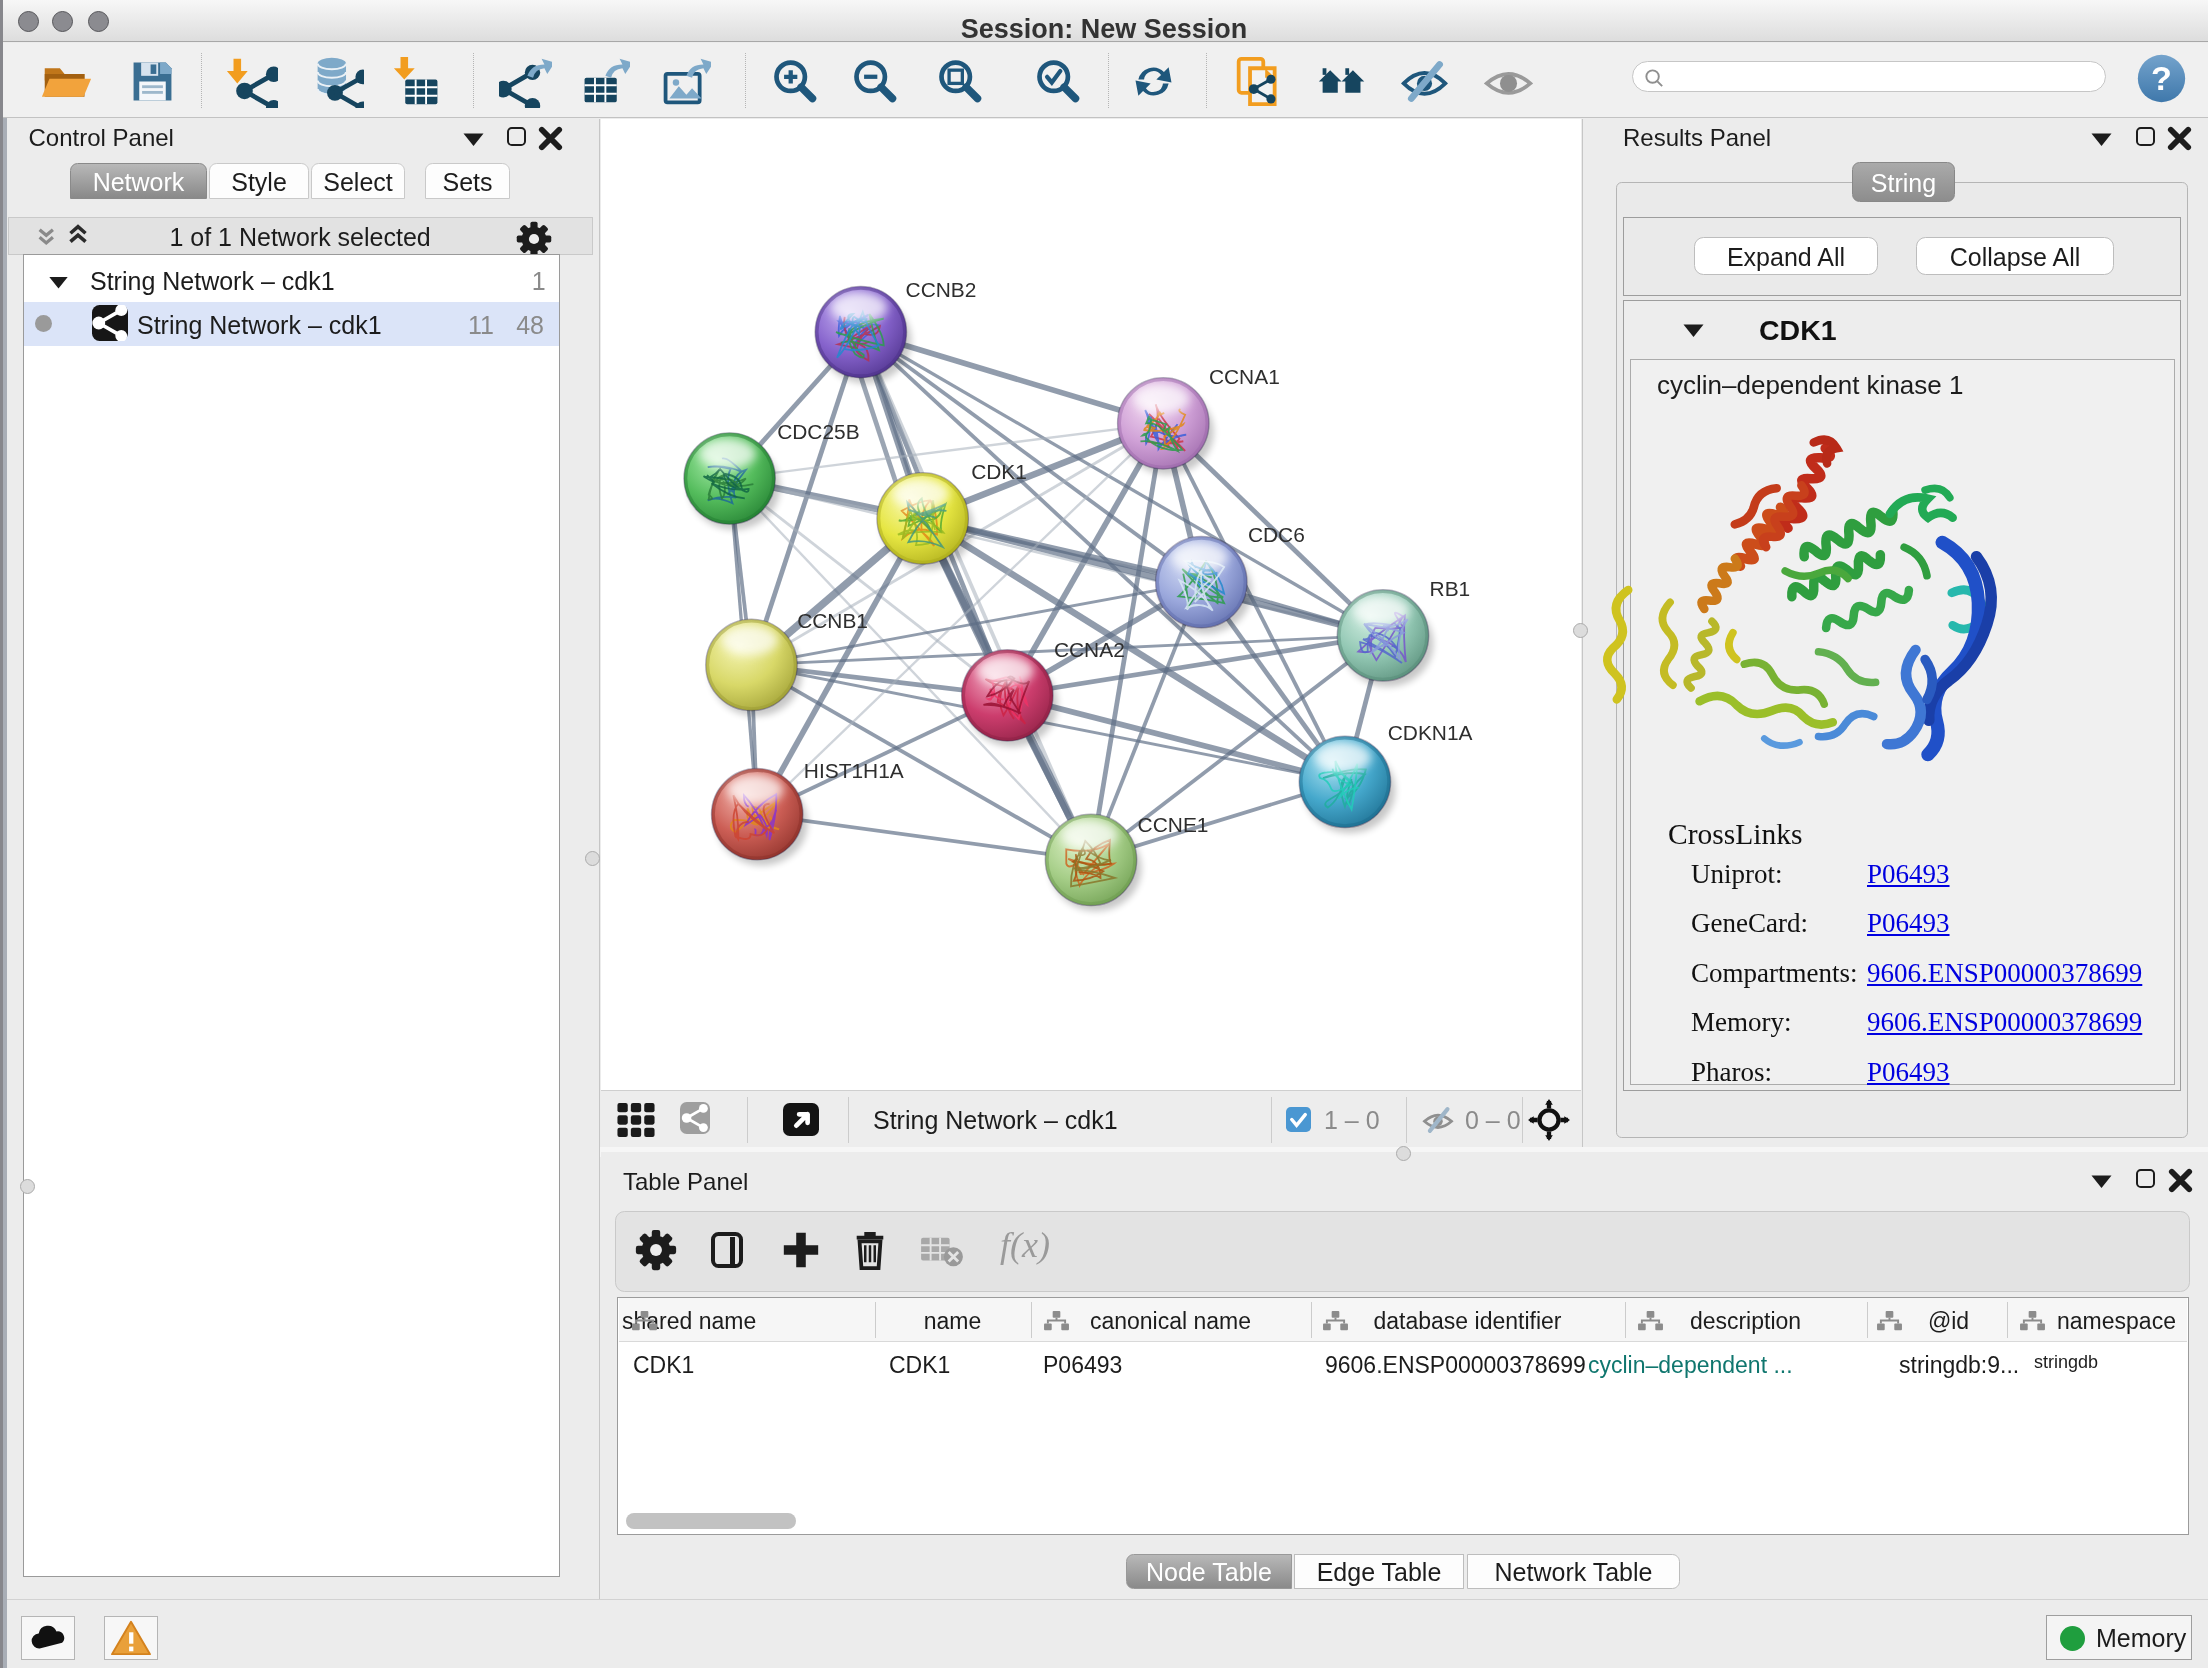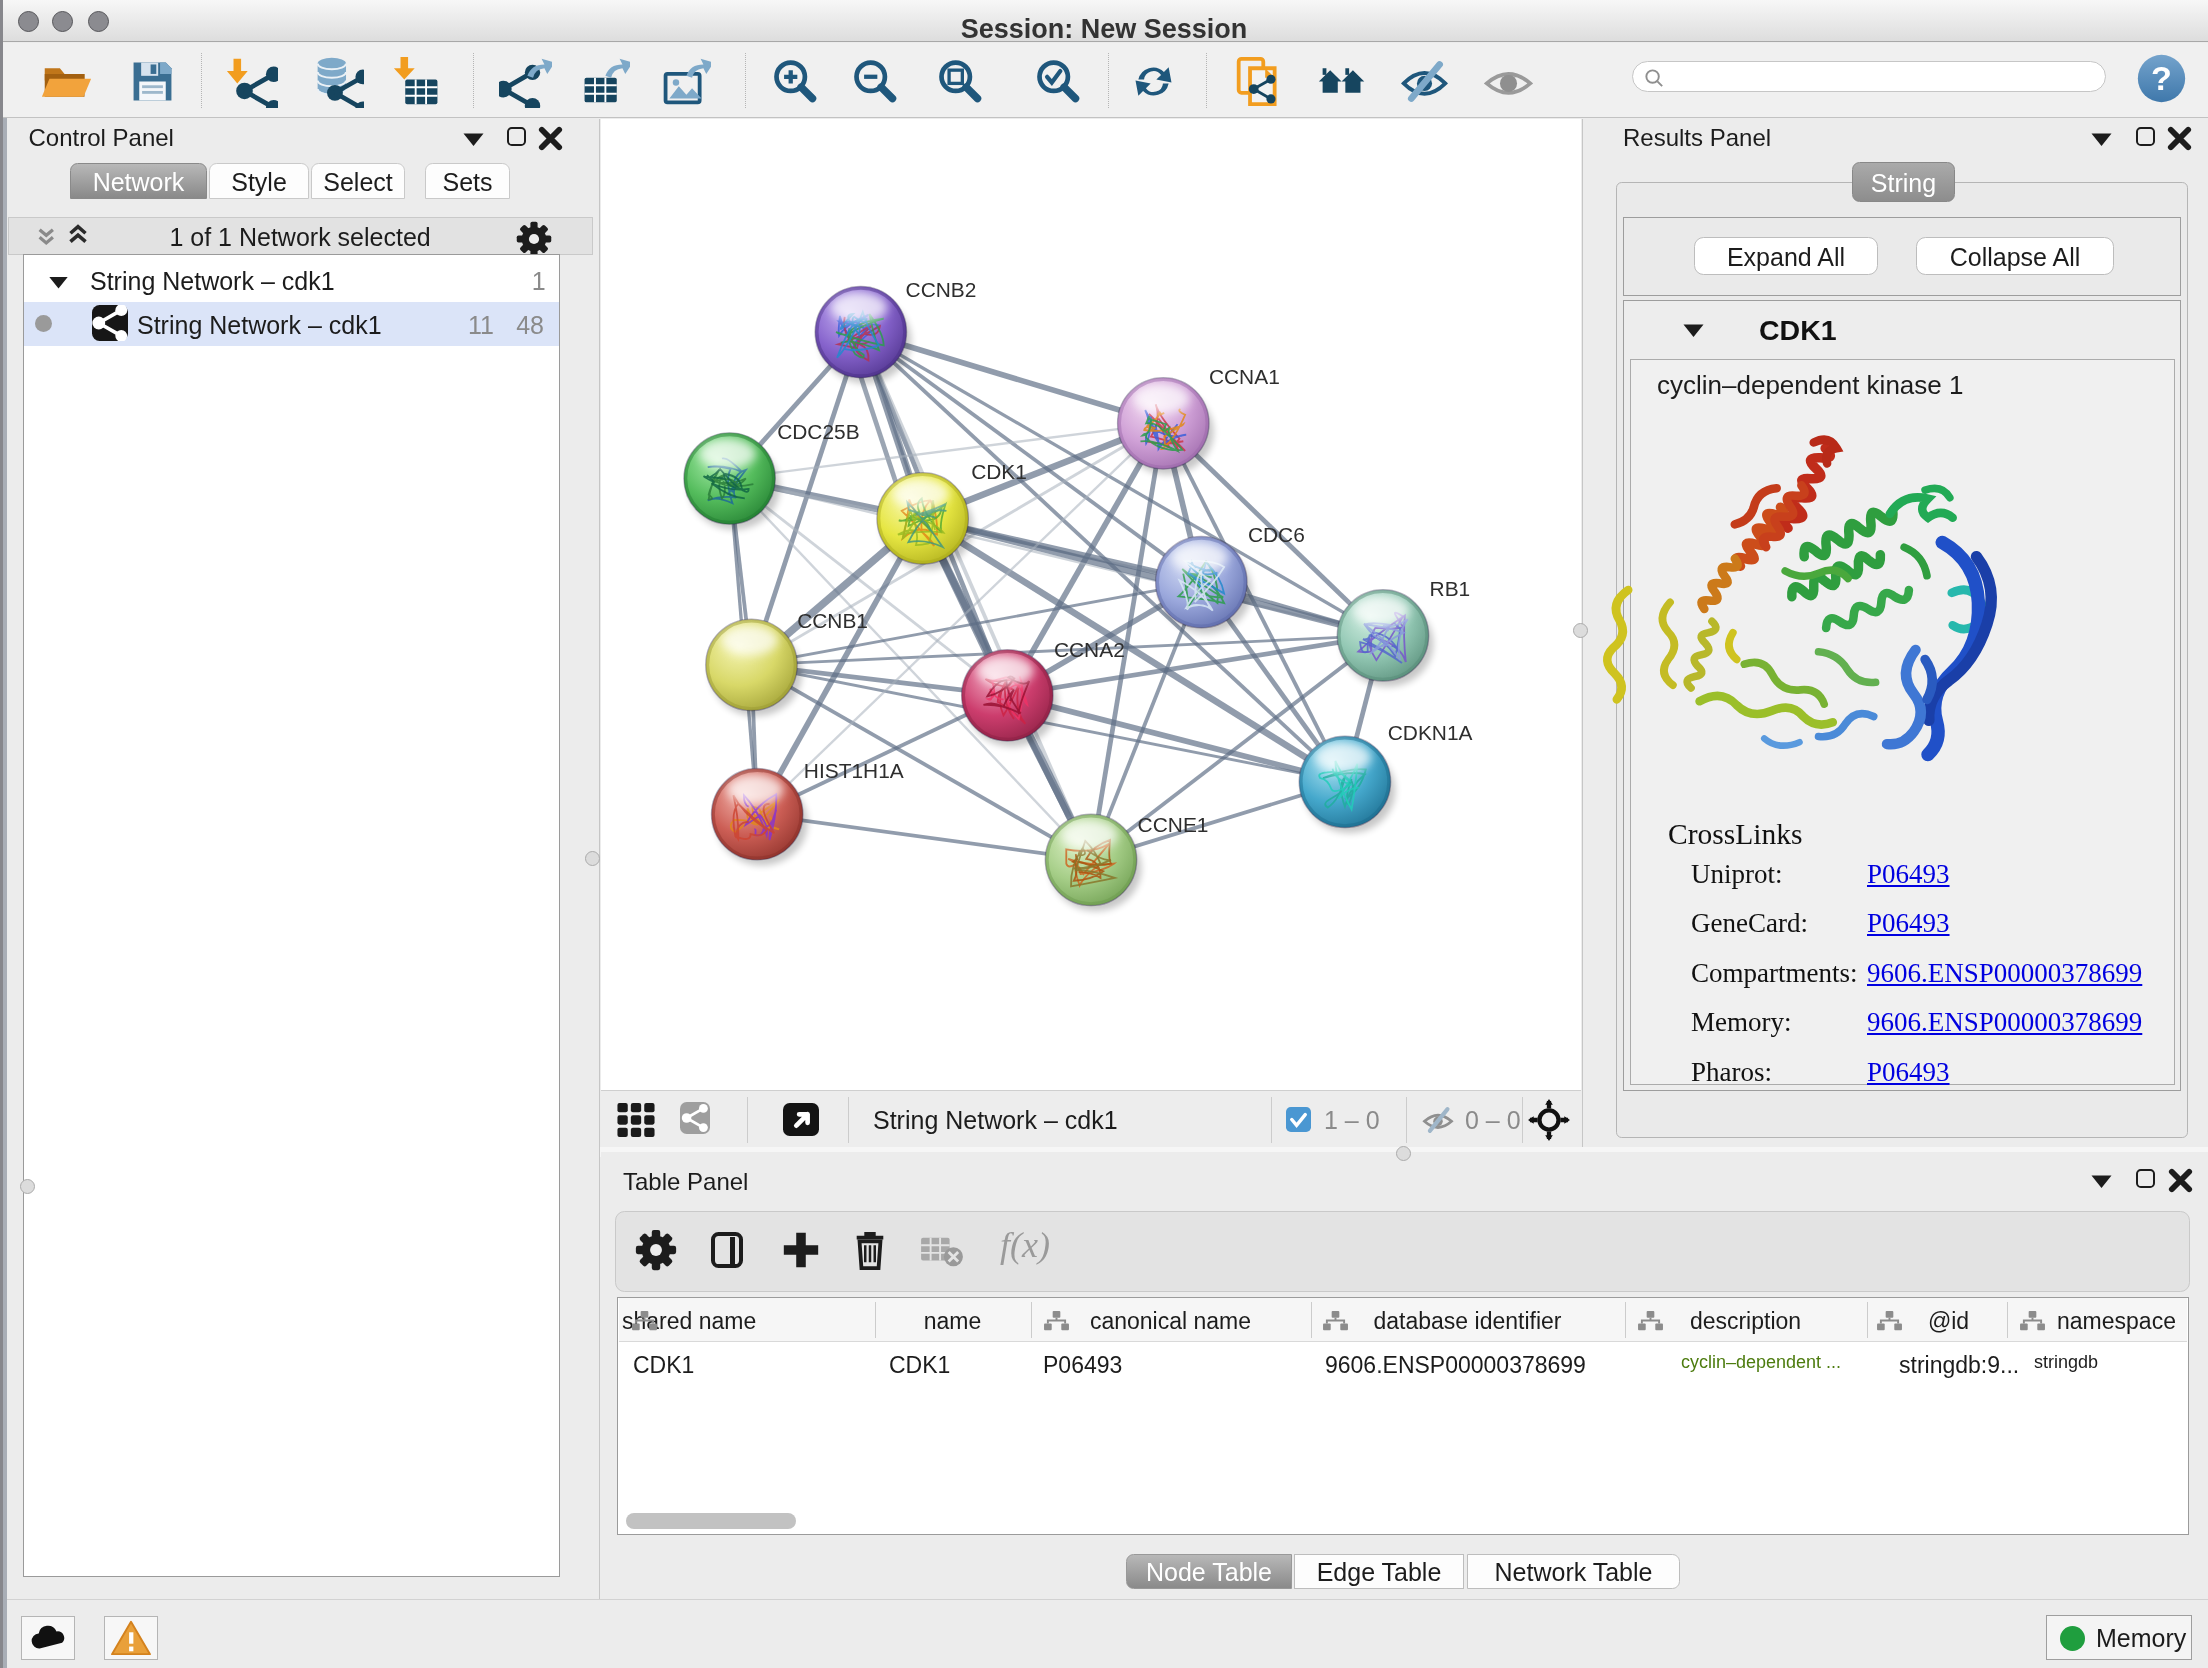--- a/index.html
+++ b/index.html
@@ -685,21 +685,21 @@
           <rect x="10" y="1" width="8" height="7" rx="1"></rect>
           <rect x="1" y="14" width="8" height="7" rx="1"></rect>
           <rect x="19" y="14" width="8" height="7" rx="1"></rect>
           <path d="M14,8 v4 M5,14 v-3 h18 v3 M14,8 v4" stroke="#8c8c8c" stroke-width="2" fill="none"></path>
         </g>
       </svg>
       <div style="position:absolute;left:32px;top:200px;font-size:23px;color:#1c1c1c">CDK1</div>
       <div style="position:absolute;left:288px;top:200px;font-size:23px;color:#1c1c1c">CDK1</div>
       <div style="position:absolute;left:442px;top:200px;font-size:23px;color:#1c1c1c">P06493</div>
       <div style="position:absolute;left:724px;top:200px;font-size:23px;color:#1c1c1c">9606.ENSP00000378699</div>
-      <div style="position:absolute;left:1080px;top:200px;font-size:18px;color:#4d7c0f">cyclin–dependent ...</div>
+      <div style="position:absolute;left:987px;top:200px;font-size:23px;color:#0f766e">cyclin–dependent ...</div>
       <div style="position:absolute;left:1298px;top:200px;font-size:23px;color:#1c1c1c">stringdb:9...</div>
       <div style="position:absolute;left:1433px;top:200px;font-size:18px;color:#1c1c1c">stringdb</div>
       <div style="position:absolute;left:25px;top:361px;width:170px;height:16px;background:#c2c2c2;border-radius:8.6px"></div>
       <div style="position:absolute;left:525px;top:402px;width:166px;height:35px;background:linear-gradient(#b8b8b8,#8a8a8a);color:#fff;border:1px solid #999;border-radius:7.6px 0 0 7.6px;text-align:center;line-height:35px;font-size:25px">Node Table</div>
       <div style="position:absolute;left:693px;top:402px;width:170px;height:35px;background:#fdfdfd;color:#1c1c1c;border:1px solid #bdbdbd;border-radius:0;text-align:center;line-height:35px;font-size:25px">Edge Table</div>
       <div style="position:absolute;left:866px;top:402px;width:213px;height:35px;background:#fdfdfd;color:#1c1c1c;border:1px solid #bdbdbd;border-radius:0 7.6px 7.6px 0;text-align:center;line-height:35px;font-size:25px">Network Table</div>
     </div>
 <div style="position:absolute;left:0;top:1599px;width:2208px;height:69px;background:#ececec;border-top:1px solid #d2d2d2">
       <div style="position:absolute;left:21px;top:16px;width:54px;height:44px;background:#f7f7f7;border:1px solid #b5b5b5"></div>
       <svg width="42" height="30" viewBox="0 0 44 32" style="position:absolute;left:27.6px;top:24px">

